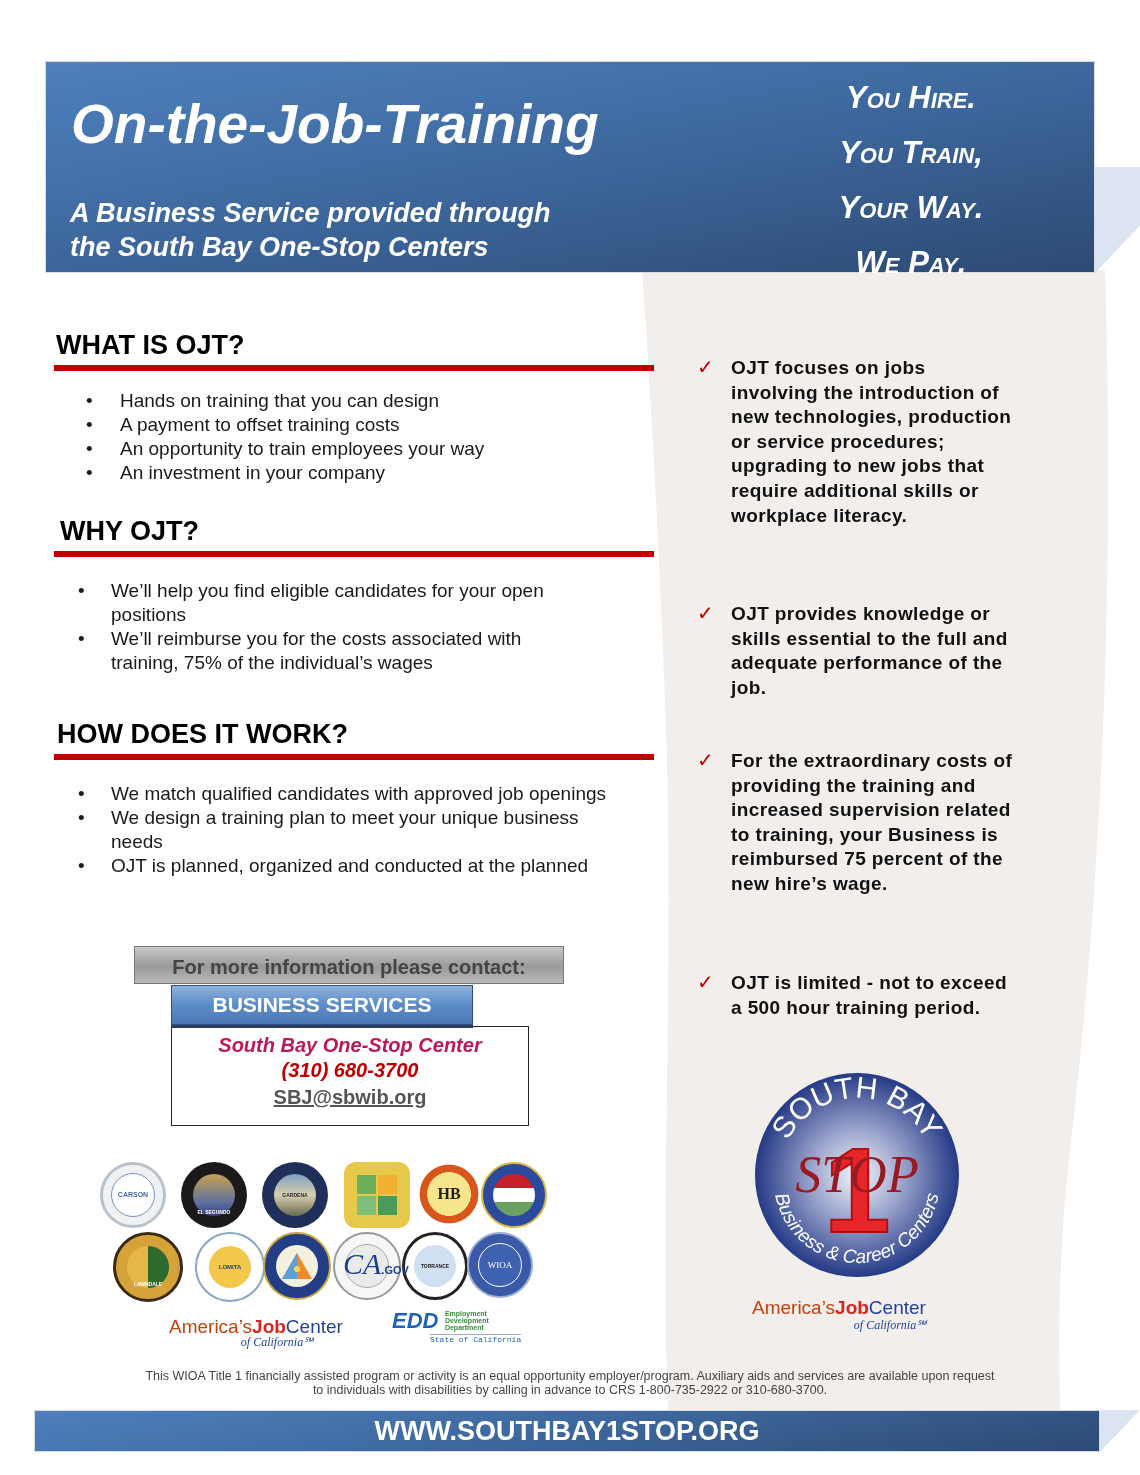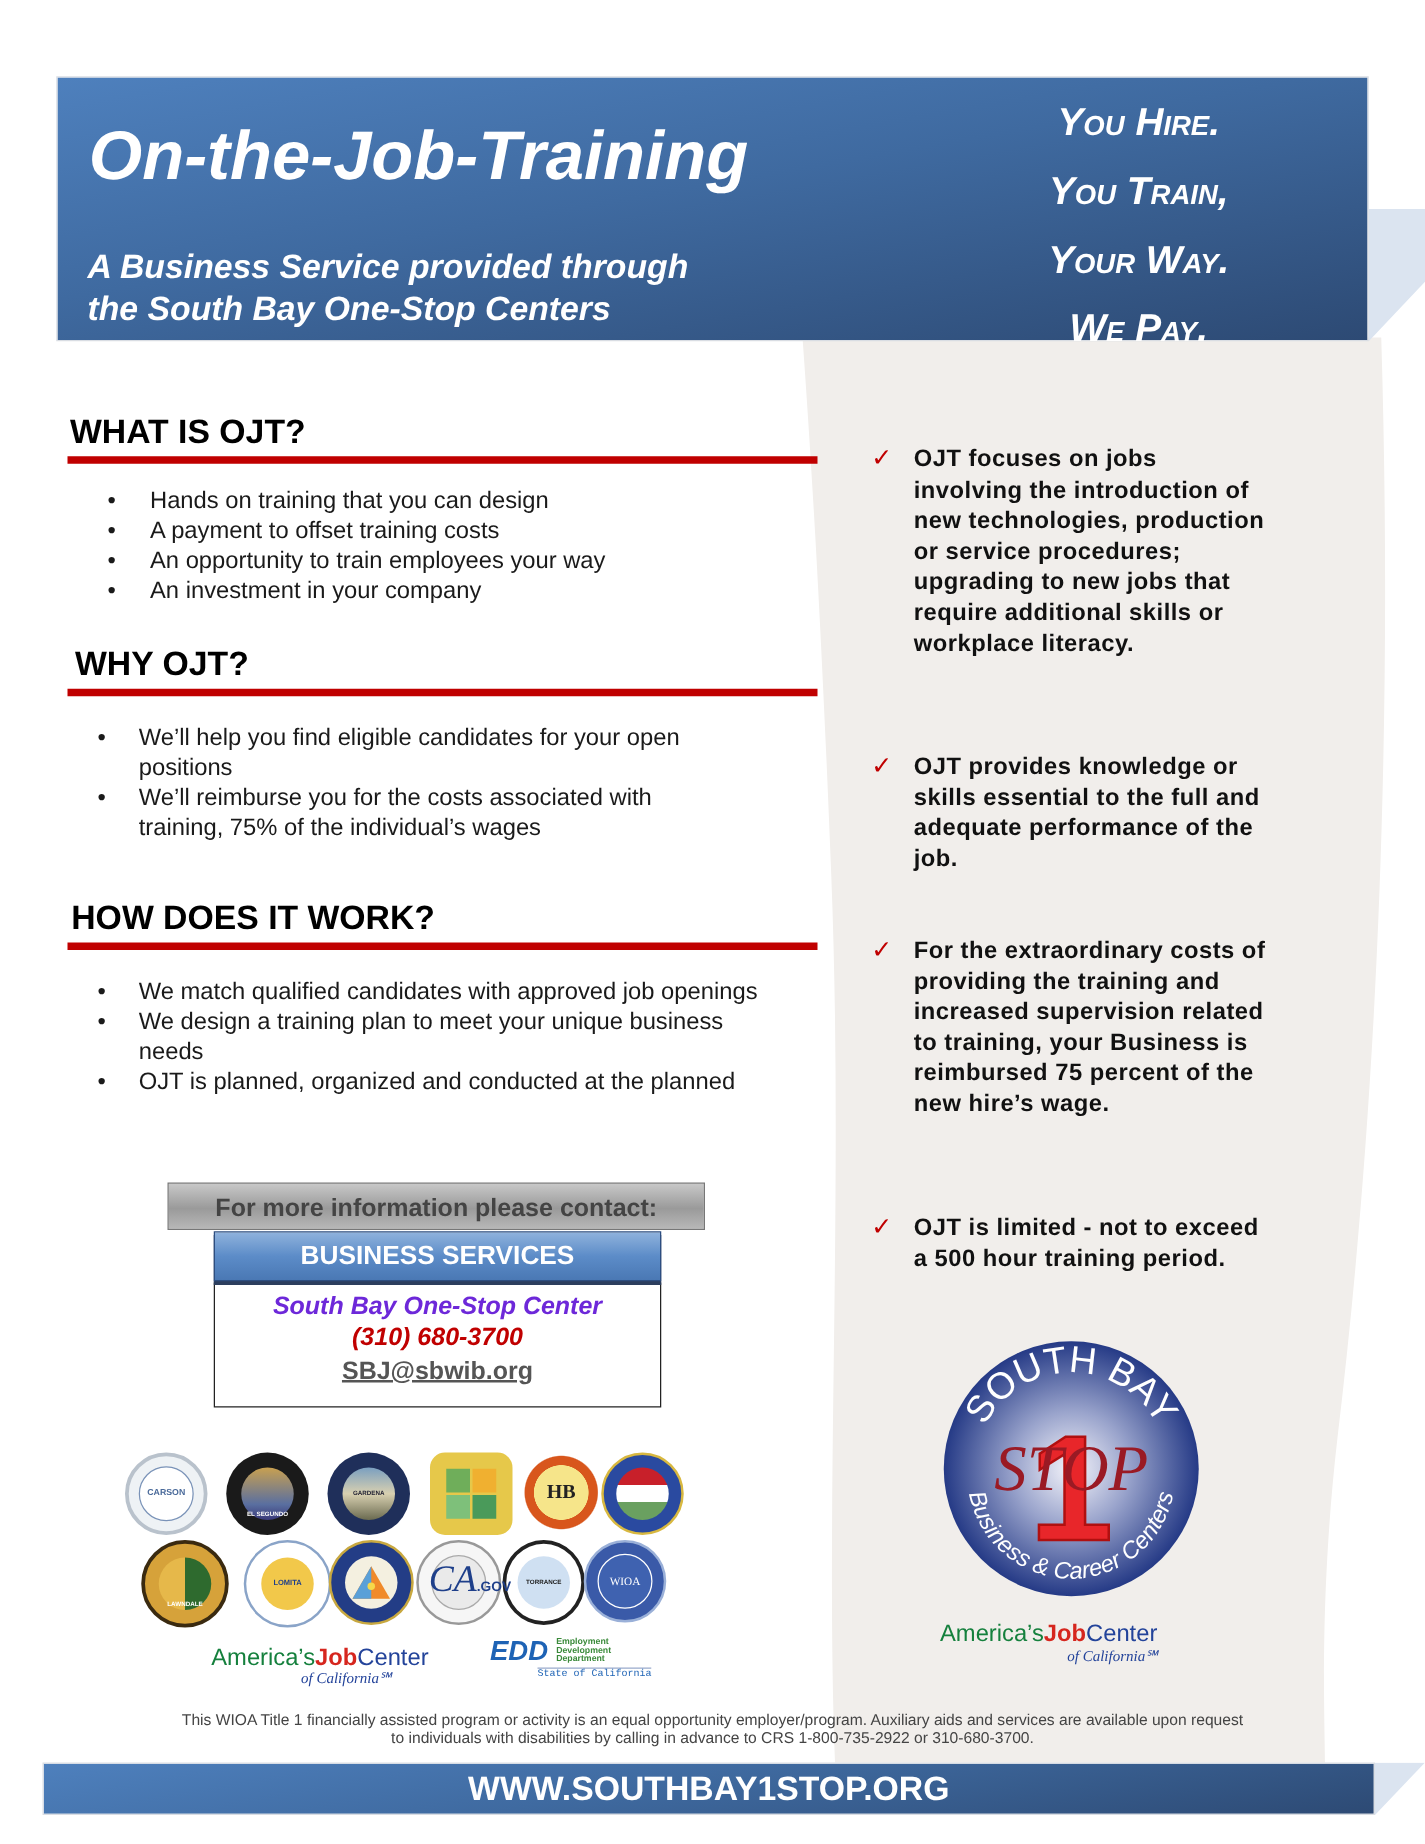--- a/index.html
+++ b/index.html
@@ -52,45 +52,45 @@
   .section li .dot { position: absolute; top: 0; }
 
   
   .contact-top {
     position: absolute; left: 134px; top: 946px; width: 430px; height: 38px;
     background: linear-gradient(180deg, #c8c8c8 0%, #9a9a9a 55%, #b8b8b8 100%);
     border: 1px solid #777; box-sizing: border-box; z-index: 3;
     text-align: center; font-weight: bold; font-size: 20px; line-height: 40px; color: #444;
   }
   .contact-head {
-    position: absolute; left: 171px; top: 985px; width: 358px; height: 40px;
+    position: absolute; left: 171px; top: 985px; width: 302px; height: 40px;
     background: linear-gradient(180deg, #8fb2dc 0%, #5c8cc8 50%, #4a78b4 100%);
     border: 1px solid #2d4e80; box-sizing: border-box; z-index: 4;
     box-shadow: 0 3px 0 #2c3e5e;
     text-align: center; font-weight: bold; font-size: 21px; line-height: 38px; color: #fff;
   }
   .contact-body {
     position: absolute; left: 171px; top: 1026px; width: 358px; height: 100px;
     background: #fff; border: 1px solid #222; box-sizing: border-box; z-index: 3;
     text-align: center; padding-top: 6px;
   }
-  .contact-body .org { color: #6d28d9; font-style: italic; font-weight: bold; font-size: 20px; line-height: 25px; }
+  .contact-body .org { color: #be185d; font-style: italic; font-weight: bold; font-size: 20px; line-height: 25px; }
   .contact-body .phone { color: #c00000; font-style: italic; font-weight: bold; font-size: 20px; line-height: 25px; }
   .contact-body .email { color: #555; font-weight: bold; font-size: 20px; line-height: 28px; text-decoration: underline; cursor: pointer; }
 
   
   .seal {
     position: absolute; width: 66px; height: 66px; border-radius: 50%; z-index: 3;
     display: flex; align-items: center; justify-content: center; box-sizing: border-box;
     font-size: 7px; font-weight: bold; text-align: center; line-height: 8px;
   }
   .seal .inner { width: 42px; height: 42px; border-radius: 50%; }
 
   .ajc-logo { position: absolute; z-index: 3; white-space: nowrap; }
-  .ajc-logo .a { color: #15803d; font-size: 19px; }
+  .ajc-logo .a { color: #c2410c; font-size: 19px; }
   .ajc-logo .j { color: #d6261e; font-weight: bold; font-size: 19px; }
   .ajc-logo .c { color: #23439a; font-size: 19px; }
   .ajc-logo .sub { display: block; text-align: right; color: #23439a; font-style: italic; font-size: 12px; line-height: 12px; font-family: "Liberation Serif", serif; }
 
   .cagov { position: absolute; left: 343px; top: 1247px; z-index: 3; color: #1e3f8a; font-family: "Liberation Serif", serif; }
   .cagov .ca { font-size: 30px; font-style: italic; }
   .cagov .gov { font-size: 11px; font-weight: bold; font-family: "Liberation Sans", sans-serif; }
 
   .edd { position: absolute; left: 392px; top: 1310px; z-index: 3; }
   .edd .big { color: #1e63b5; font-weight: bold; font-style: italic; font-size: 22px; line-height: 22px; display: inline-block; vertical-align: top; }

